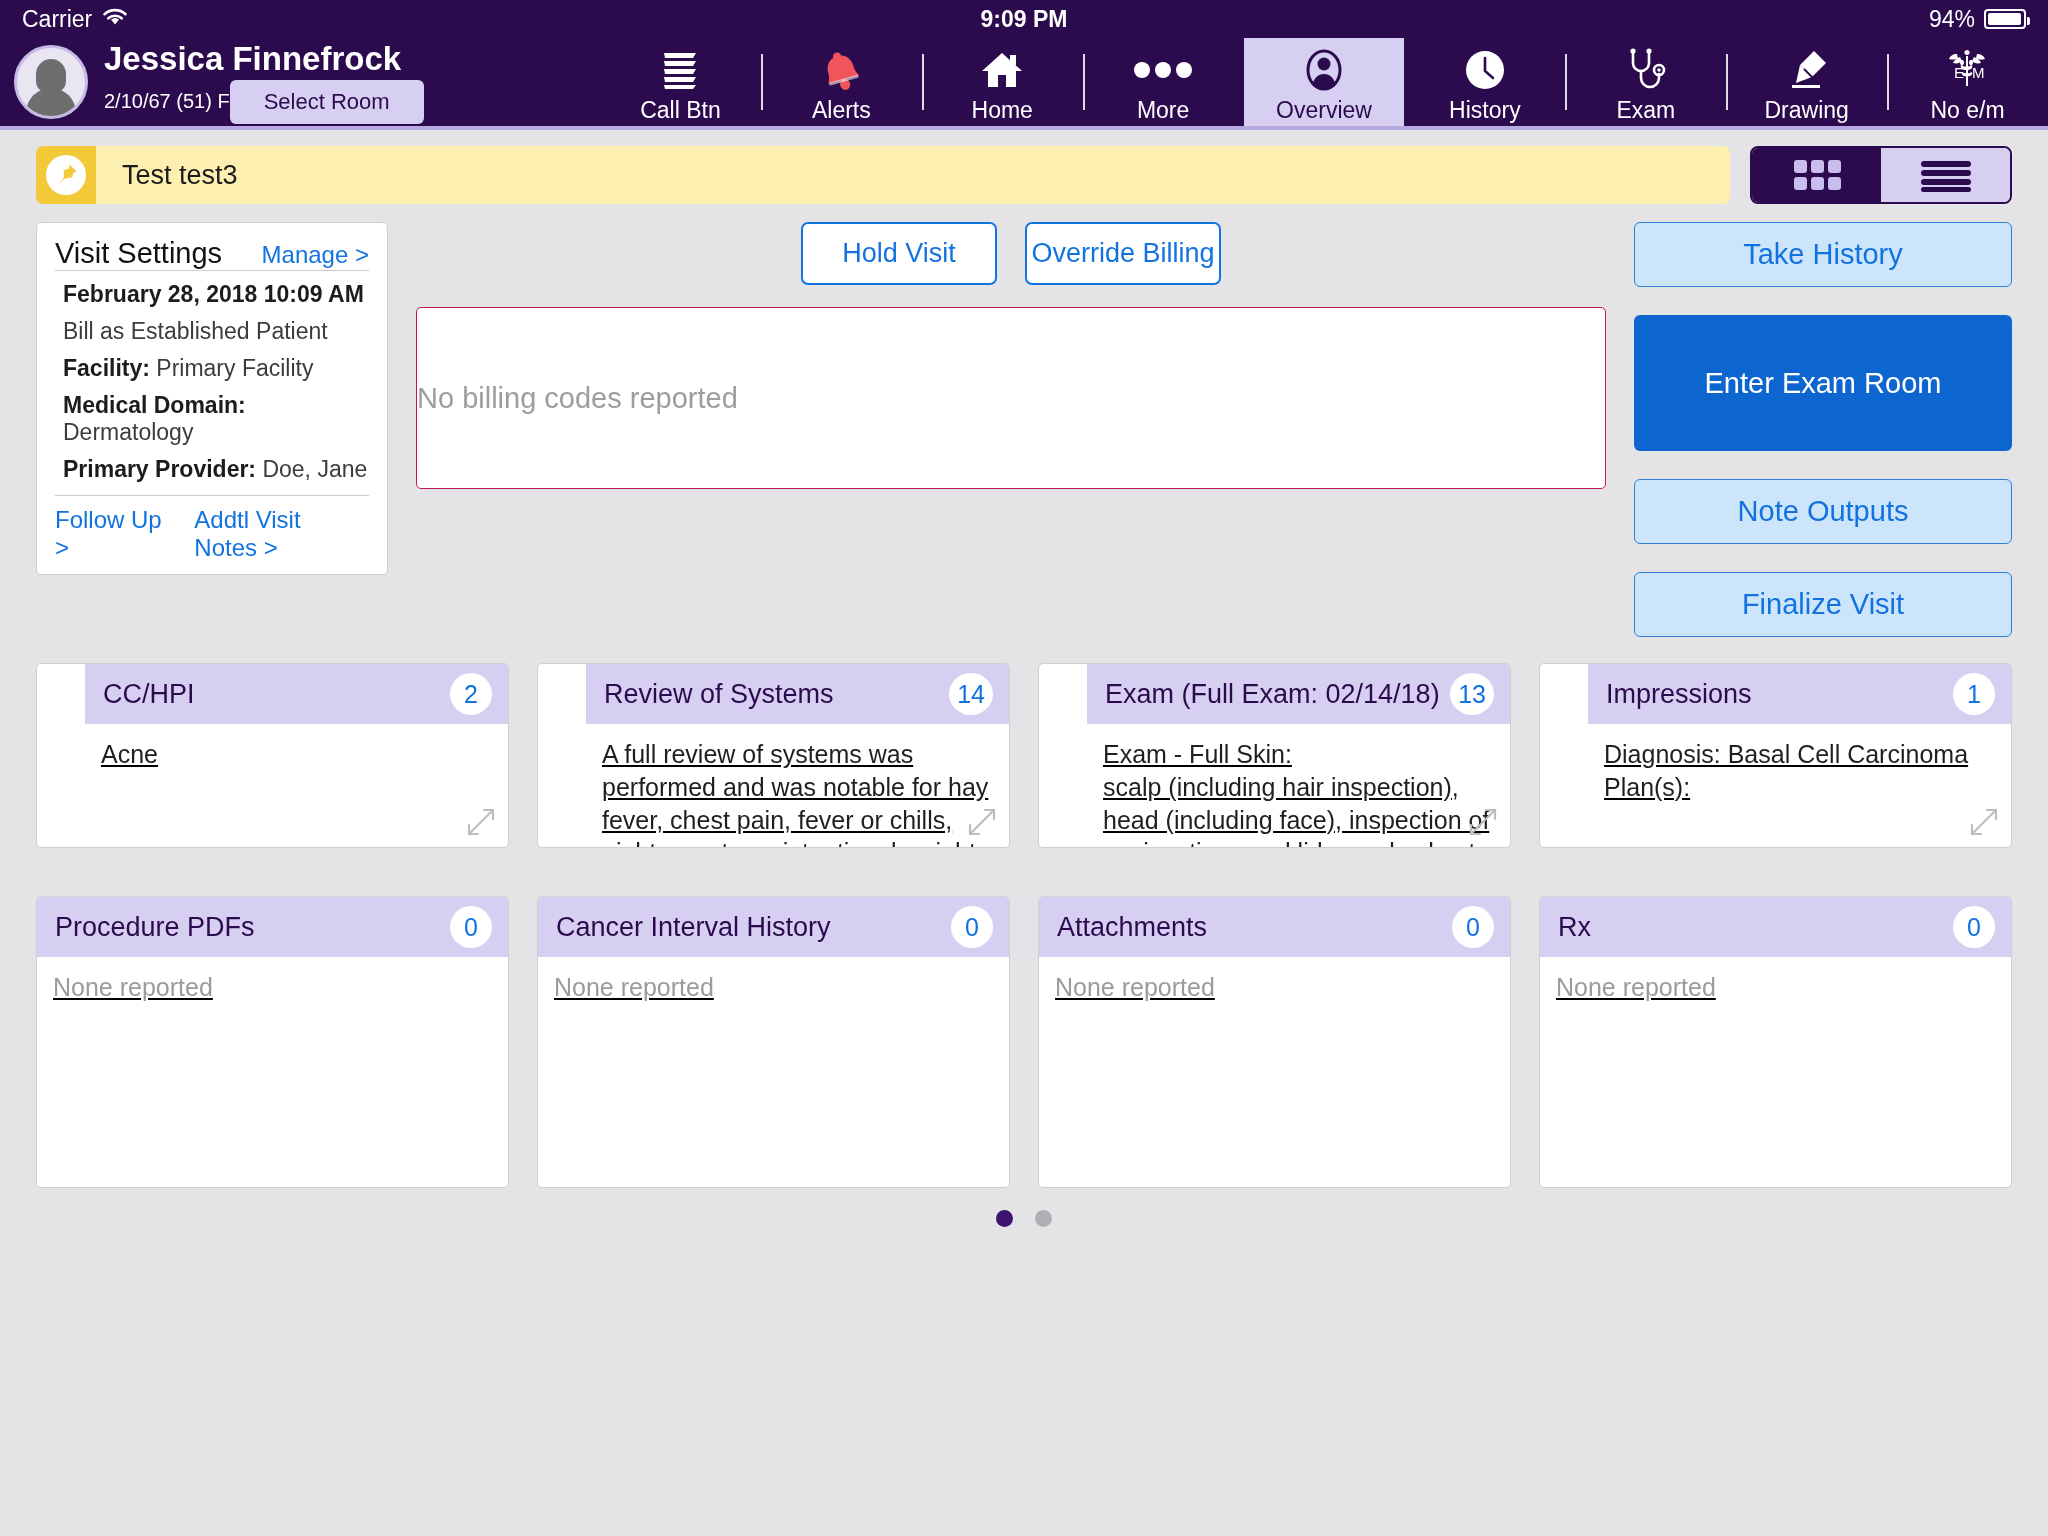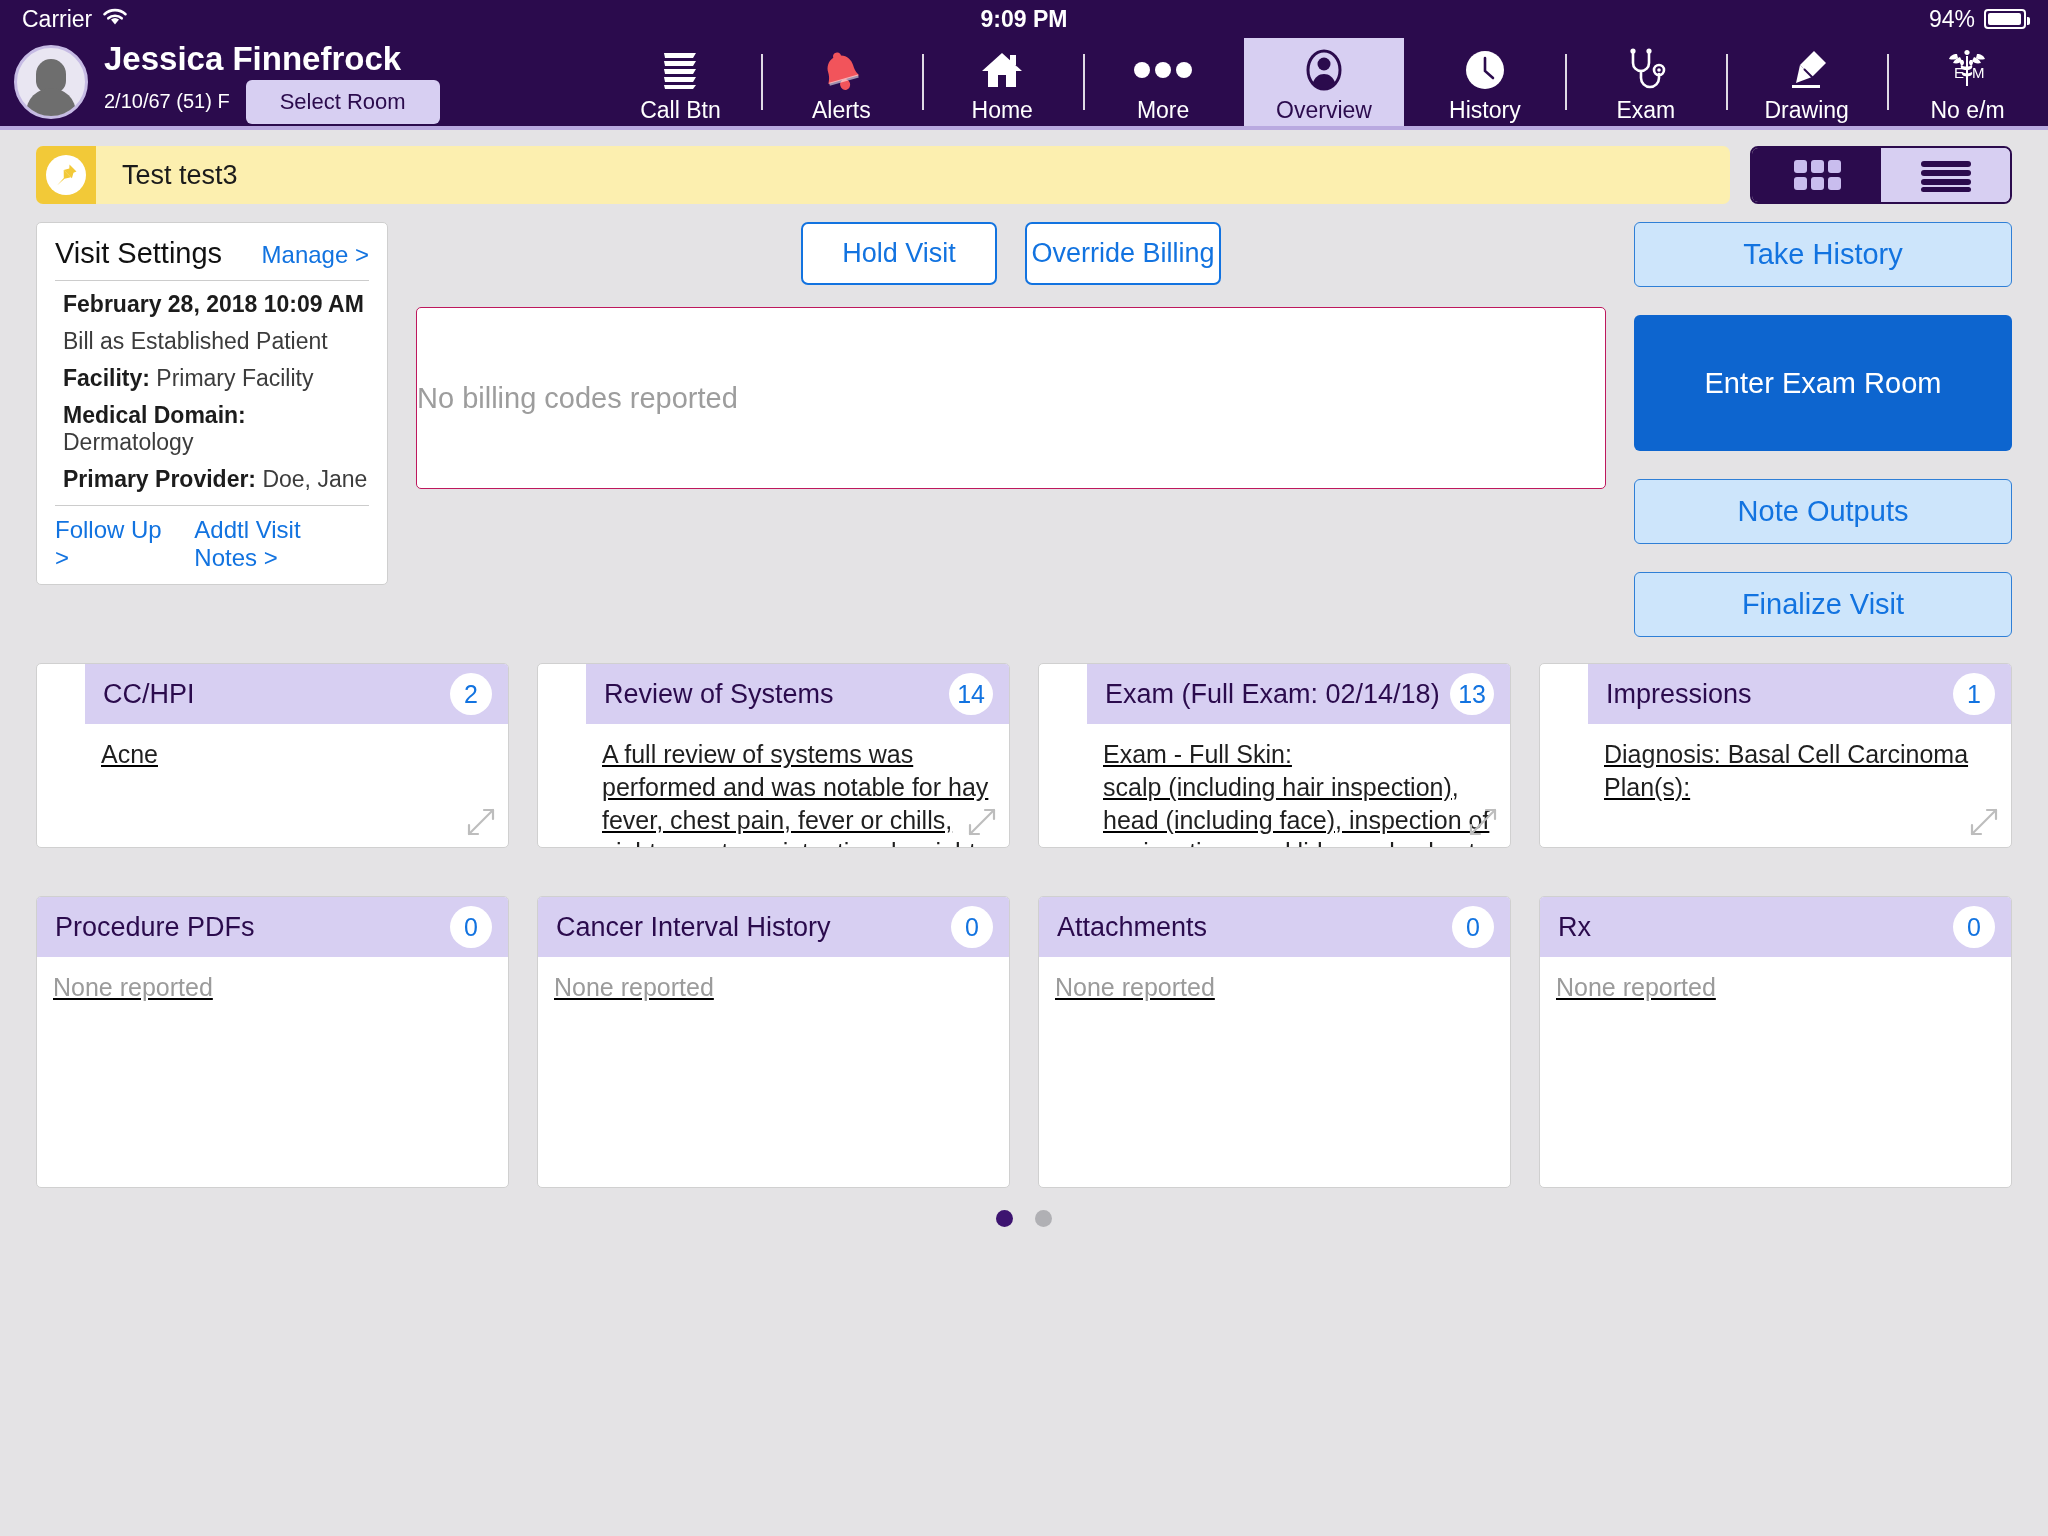--- a/index.html
+++ b/index.html
@@ -68,21 +68,21 @@
     content: ""; position: absolute; left: 50%; bottom: -4px;
     transform: translateX(-50%);
     width: 50px; height: 32px; background: #6e6e6e;
     border-radius: 25px 25px 0 0;
   }
   .pt-info { display: flex; flex-direction: column; gap: 2px; min-width: 0; }
   .pt-name {
     color: #fff; font-size: 33px; font-weight: 700;
     white-space: nowrap; line-height: 1.15;
   }
-  .pt-row2 { display: flex; align-items: center; gap: 16px; }
+  .pt-row2 { display: flex; align-items: center; }
   .pt-dob { color: #fff; font-size: 20px; white-space: nowrap; }
   .select-room {
     background: #d7cff2; color: #2b0b4d;
     border: none; border-radius: 6px;
     padding: 9px 34px; font-size: 22px;
     font-family: inherit; cursor: pointer; white-space: nowrap;
   }
   .nav-items { display: flex; align-items: stretch; flex: 1; }
   .nav-item {
     flex: 1; display: flex; flex-direction: column;
@@ -134,21 +134,21 @@
   .mid {
     display: flex; gap: 28px; padding-top: 18px; align-items: flex-start;
   }
   .visit-card {
     width: 352px; flex: none; background: #fff;
     border: 1px solid #cfcfcf; border-radius: 5px;
     padding: 14px 18px 12px 18px;
   }
   .vc-head {
     display: flex; align-items: baseline; justify-content: space-between;
-    padding-bottom: 10px; border-bottom: 1px solid #cccccc;
+    border-bottom: 1px solid #cccccc;
   }
   .vc-title { font-size: 29px; color: #111; }
   .vc-manage { font-size: 24px; color: #1273e0; cursor: pointer; }
   .vc-line { font-size: 23px; color: #3c3c3c; padding: 10px 0 0 8px; }
   .vc-line.bold { font-weight: 700; color: #1c1c1c; }
   .vc-line b { font-weight: 700; color: #1c1c1c; }
   .vc-sep { border-top: 1px solid #cccccc; margin-top: 12px; }
   .vc-links { display: flex; gap: 26px; padding-top: 10px; }
   .vc-link { font-size: 24px; color: #1273e0; cursor: pointer; }
 

